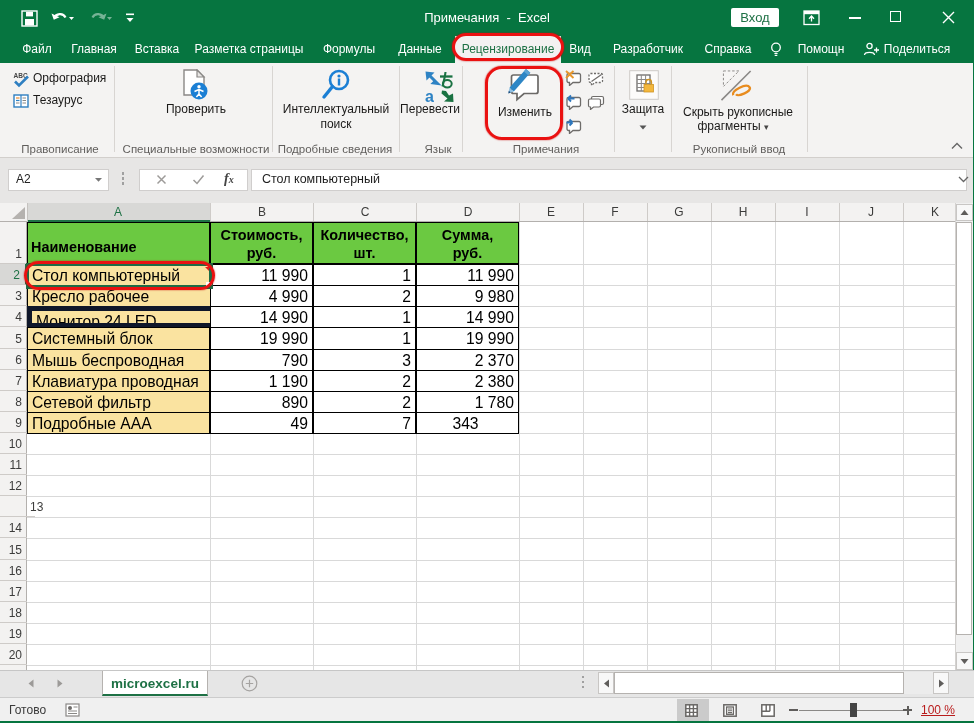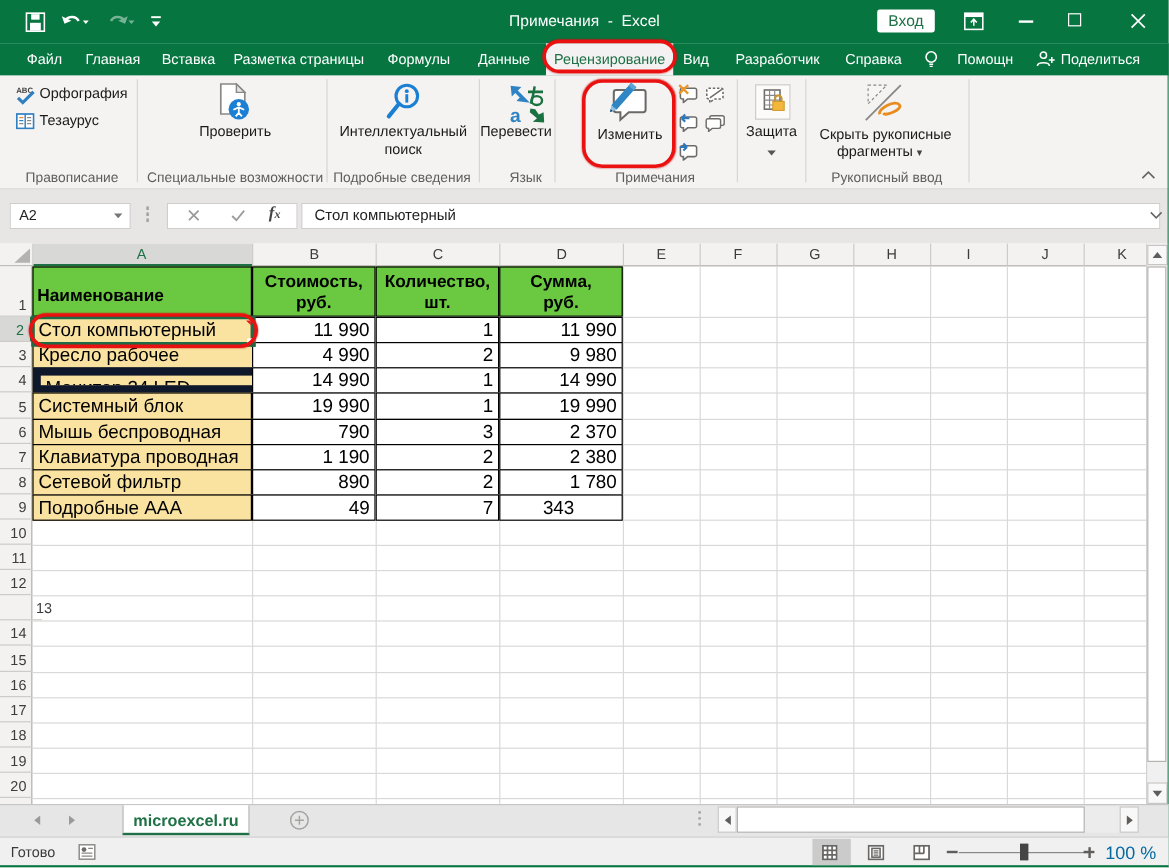--- a/index.html
+++ b/index.html
@@ -280,21 +280,21 @@
 <div class="a cell hcell" style="left:313px;top:222px;width:103px;height:42px;background:#6bc941;border:1px solid #000;text-align:center;padding-top:3px;line-height:18px;">Количество,<br>шт.</div>
 <div class="a cell hcell" style="left:416px;top:222px;width:103px;height:42px;background:#6bc941;border:1px solid #000;text-align:center;padding-top:3px;line-height:18px;">Сумма,<br>руб.</div>
 <div class="a cell" style="left:27px;top:264px;width:183px;height:22px;background:#fae3a0;border:1px solid #000;text-align:left;padding-left:4px;line-height:21px;">Стол компьютерный</div>
 <div class="a cell" style="left:210px;top:264px;width:103px;height:22px;background:#fff;border:1px solid #000;text-align:right;padding-right:4px;line-height:21px;">11 990</div>
 <div class="a cell" style="left:313px;top:264px;width:103px;height:22px;background:#fff;border:1px solid #000;text-align:right;padding-right:4px;line-height:21px;">1</div>
 <div class="a cell" style="left:416px;top:264px;width:103px;height:22px;background:#fff;border:1px solid #000;text-align:right;padding-right:4px;line-height:21px;">11 990</div>
 <div class="a cell" style="left:27px;top:285px;width:214px;height:22px;background:#fae3a0;border:1px solid #000;text-align:left;padding-left:4px;line-height:21px;">Кресло рабочее</div>
 <div class="a cell" style="left:210px;top:285px;width:103px;height:22px;background:#fff;border:1px solid #000;text-align:right;padding-right:4px;line-height:21px;">4 990</div>
 <div class="a cell" style="left:313px;top:285px;width:103px;height:22px;background:#fff;border:1px solid #000;text-align:right;padding-right:4px;line-height:21px;">2</div>
 <div class="a cell" style="left:416px;top:285px;width:103px;height:22px;background:#fff;border:1px solid #000;text-align:right;padding-right:4px;line-height:21px;">9 980</div>
-<div class="a cell" style="left:27px;top:306px;width:199px;height:22px;background:#fae3a0;border:7px solid #0f172a;text-align:left;padding-left:4px;line-height:21px;">Монитор 24 LED</div>
+<div class="a cell" style="left:27px;top:306px;width:199px;height:22px;background:#fae3a0;border:5px solid #0f172a;text-align:left;padding-left:4px;line-height:21px;">Монитор 24 LED</div>
 <div class="a cell" style="left:210px;top:306px;width:103px;height:22px;background:#fff;border:1px solid #000;text-align:right;padding-right:4px;line-height:21px;">14 990</div>
 <div class="a cell" style="left:313px;top:306px;width:103px;height:22px;background:#fff;border:1px solid #000;text-align:right;padding-right:4px;line-height:21px;">1</div>
 <div class="a cell" style="left:416px;top:306px;width:103px;height:22px;background:#fff;border:1px solid #000;text-align:right;padding-right:4px;line-height:21px;">14 990</div>
 <div class="a cell" style="left:27px;top:327px;width:183px;height:23px;background:#fae3a0;border:1px solid #000;text-align:left;padding-left:4px;line-height:22px;">Системный блок</div>
 <div class="a cell" style="left:210px;top:327px;width:103px;height:23px;background:#fff;border:1px solid #000;text-align:right;padding-right:4px;line-height:22px;">19 990</div>
 <div class="a cell" style="left:313px;top:327px;width:103px;height:23px;background:#fff;border:1px solid #000;text-align:right;padding-right:4px;line-height:22px;">1</div>
 <div class="a cell" style="left:416px;top:327px;width:103px;height:23px;background:#fff;border:1px solid #000;text-align:right;padding-right:4px;line-height:22px;">19 990</div>
 <div class="a cell" style="left:27px;top:349px;width:183px;height:22px;background:#fae3a0;border:1px solid #000;text-align:left;padding-left:4px;line-height:21px;">Мышь беспроводная</div>
 <div class="a cell" style="left:210px;top:349px;width:103px;height:22px;background:#fff;border:1px solid #000;text-align:right;padding-right:4px;line-height:21px;">790</div>
 <div class="a cell" style="left:313px;top:349px;width:103px;height:22px;background:#fff;border:1px solid #000;text-align:right;padding-right:4px;line-height:21px;">3</div>
@@ -368,15 +368,15 @@
 </svg>
 <svg class="a" style="left:761px;top:704px" width="14" height="13" viewBox="0 0 14 13">
 <rect x="0.8" y="0.8" width="12.4" height="11.4" fill="#fff" stroke="#696765" stroke-width="1.5"></rect>
 <path d="M5.2 0.8 v6.4 M8.9 0.8 v6.4 M0.8 7.2 h8.1" stroke="#696765" stroke-width="1.4"></path>
 </svg>
 <div class="a" style="left:789px;top:709px;width:9px;height:2px;background:#5f5d5b;"></div>
 <div class="a" style="left:799px;top:710px;width:110px;height:1px;background:#8a8886;"></div>
 <div class="a" style="left:850px;top:703px;width:7px;height:14px;background:#444;"></div>
 <div class="a" style="left:903px;top:709px;width:9px;height:2px;background:#5f5d5b;"></div>
 <div class="a" style="left:903px;top:705.5px;width:2px;height:9px;background:#5f5d5b;margin-left:3.5px;"></div>
-<div class="a" style="left:921px;top:703px;font-size:15px;color:#0369a1;">100 %</div>
+<div class="a" style="left:921px;top:703px;font-size:12px;color:#b91c1c;text-decoration:underline;">100 %</div>
 <div class="a red" style="left:452px;top:33px;width:112px;height:28px;border-radius:14px;"></div>
 <div class="a red" style="left:485px;top:66px;width:78px;height:74px;border-radius:17px;"></div>
 <div class="a red" style="left:24px;top:261px;width:191px;height:29px;border-radius:15px;"></div>
 </body></html>

